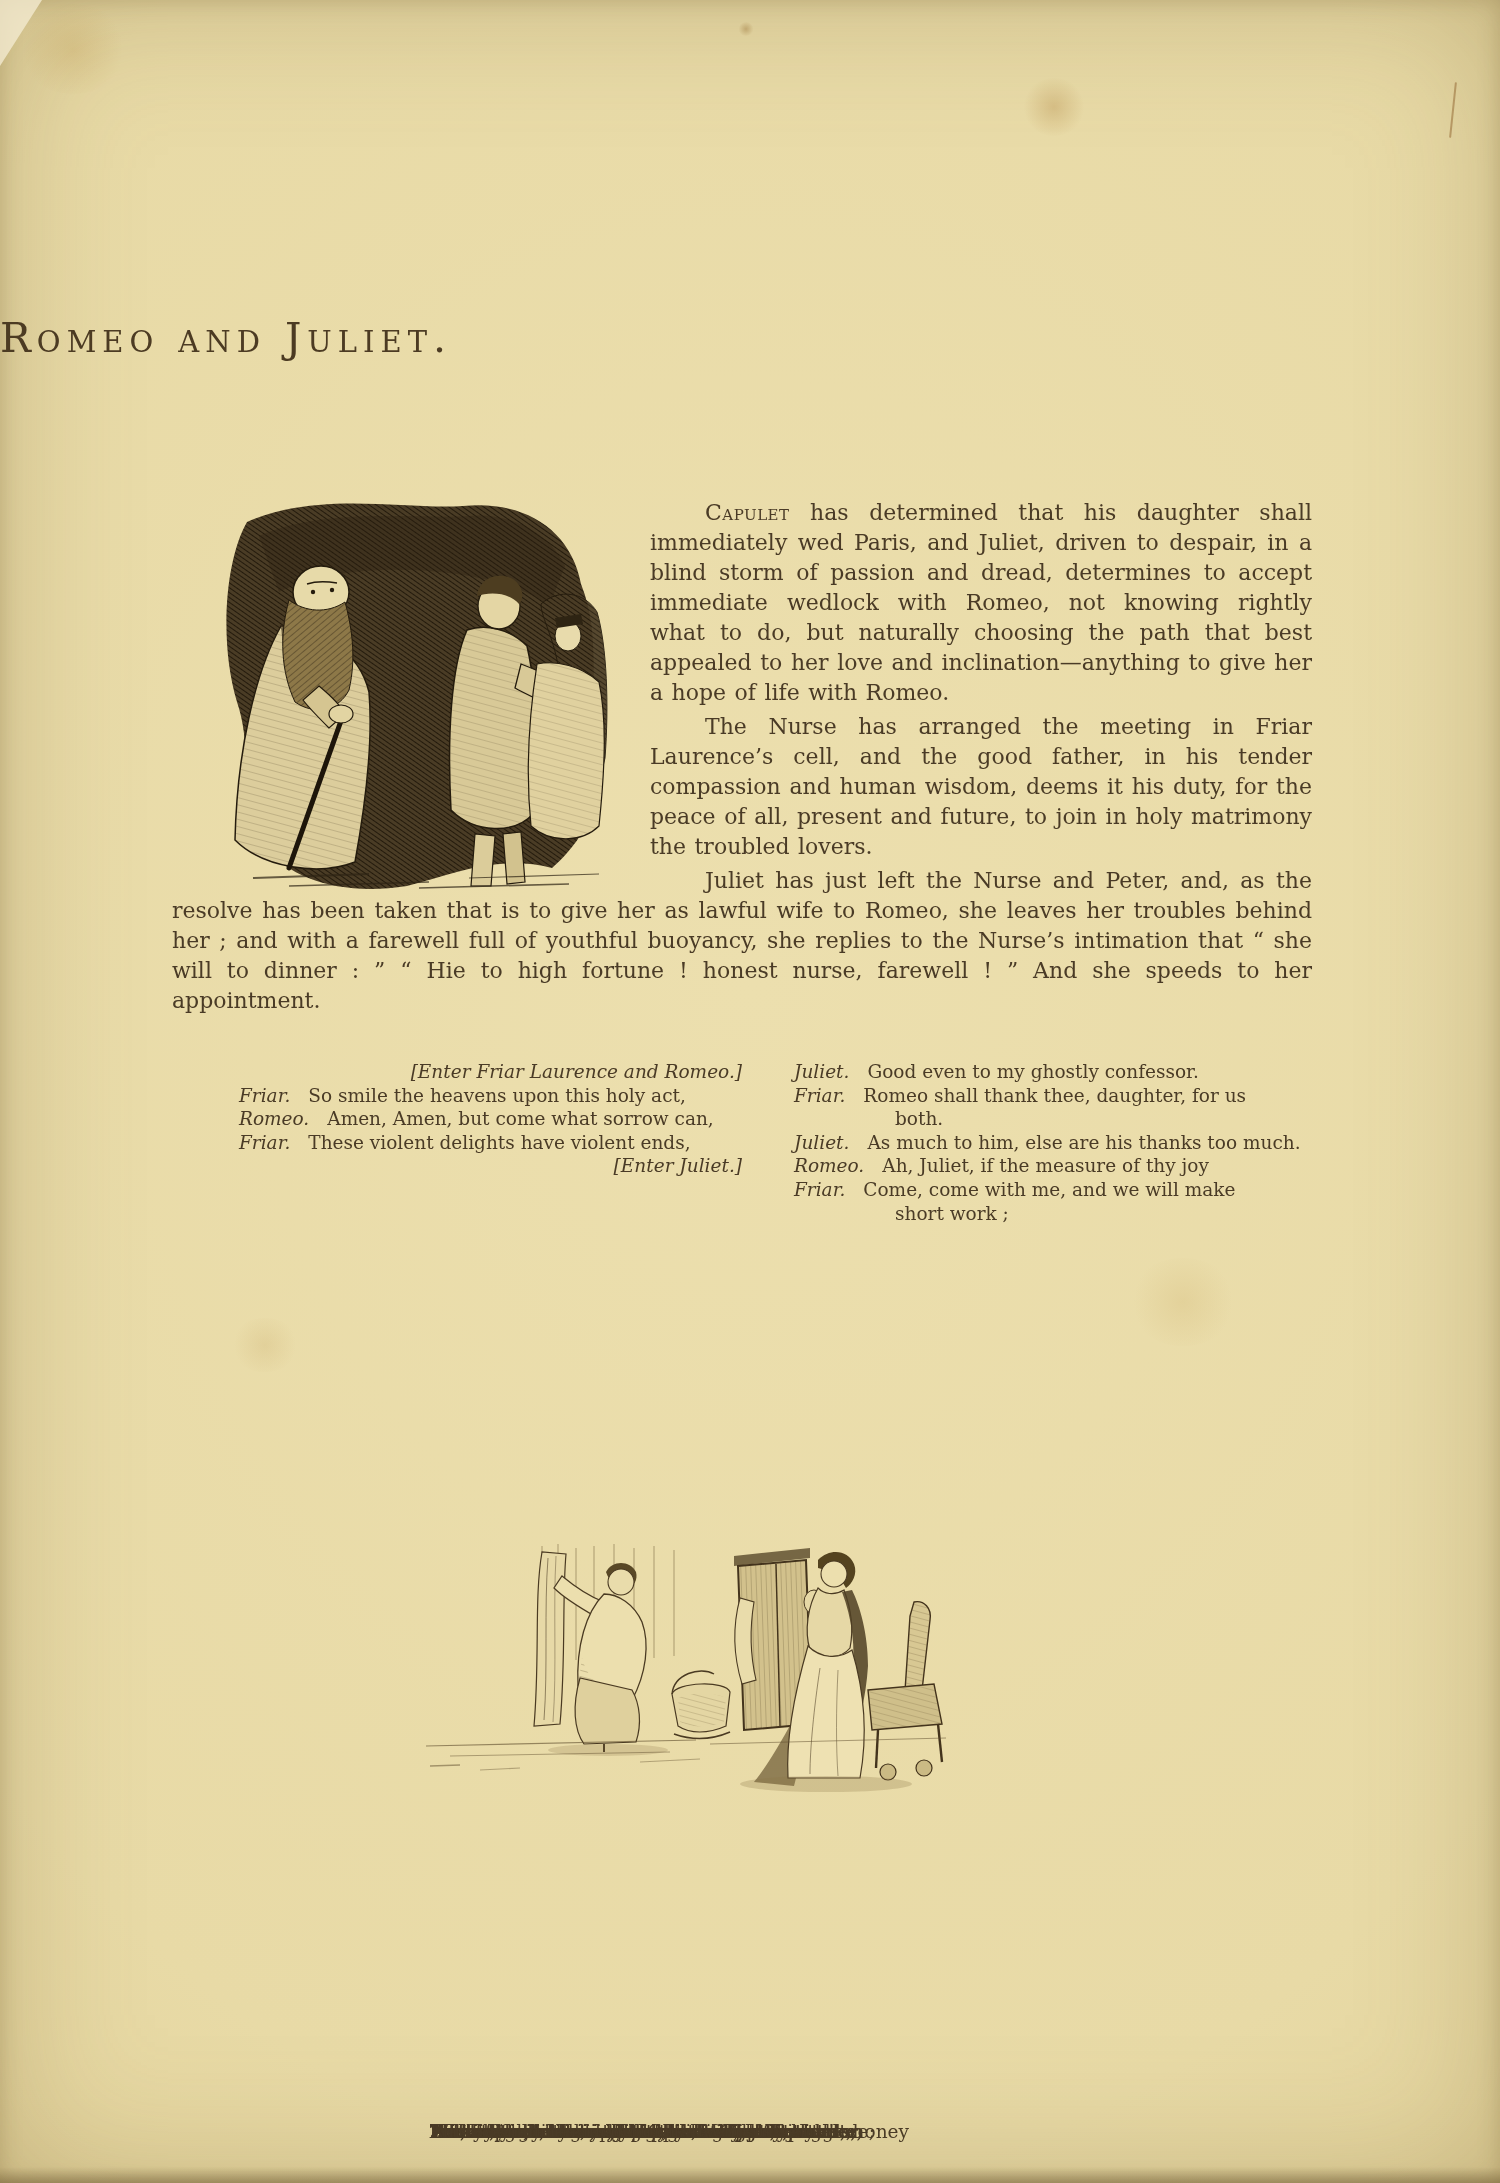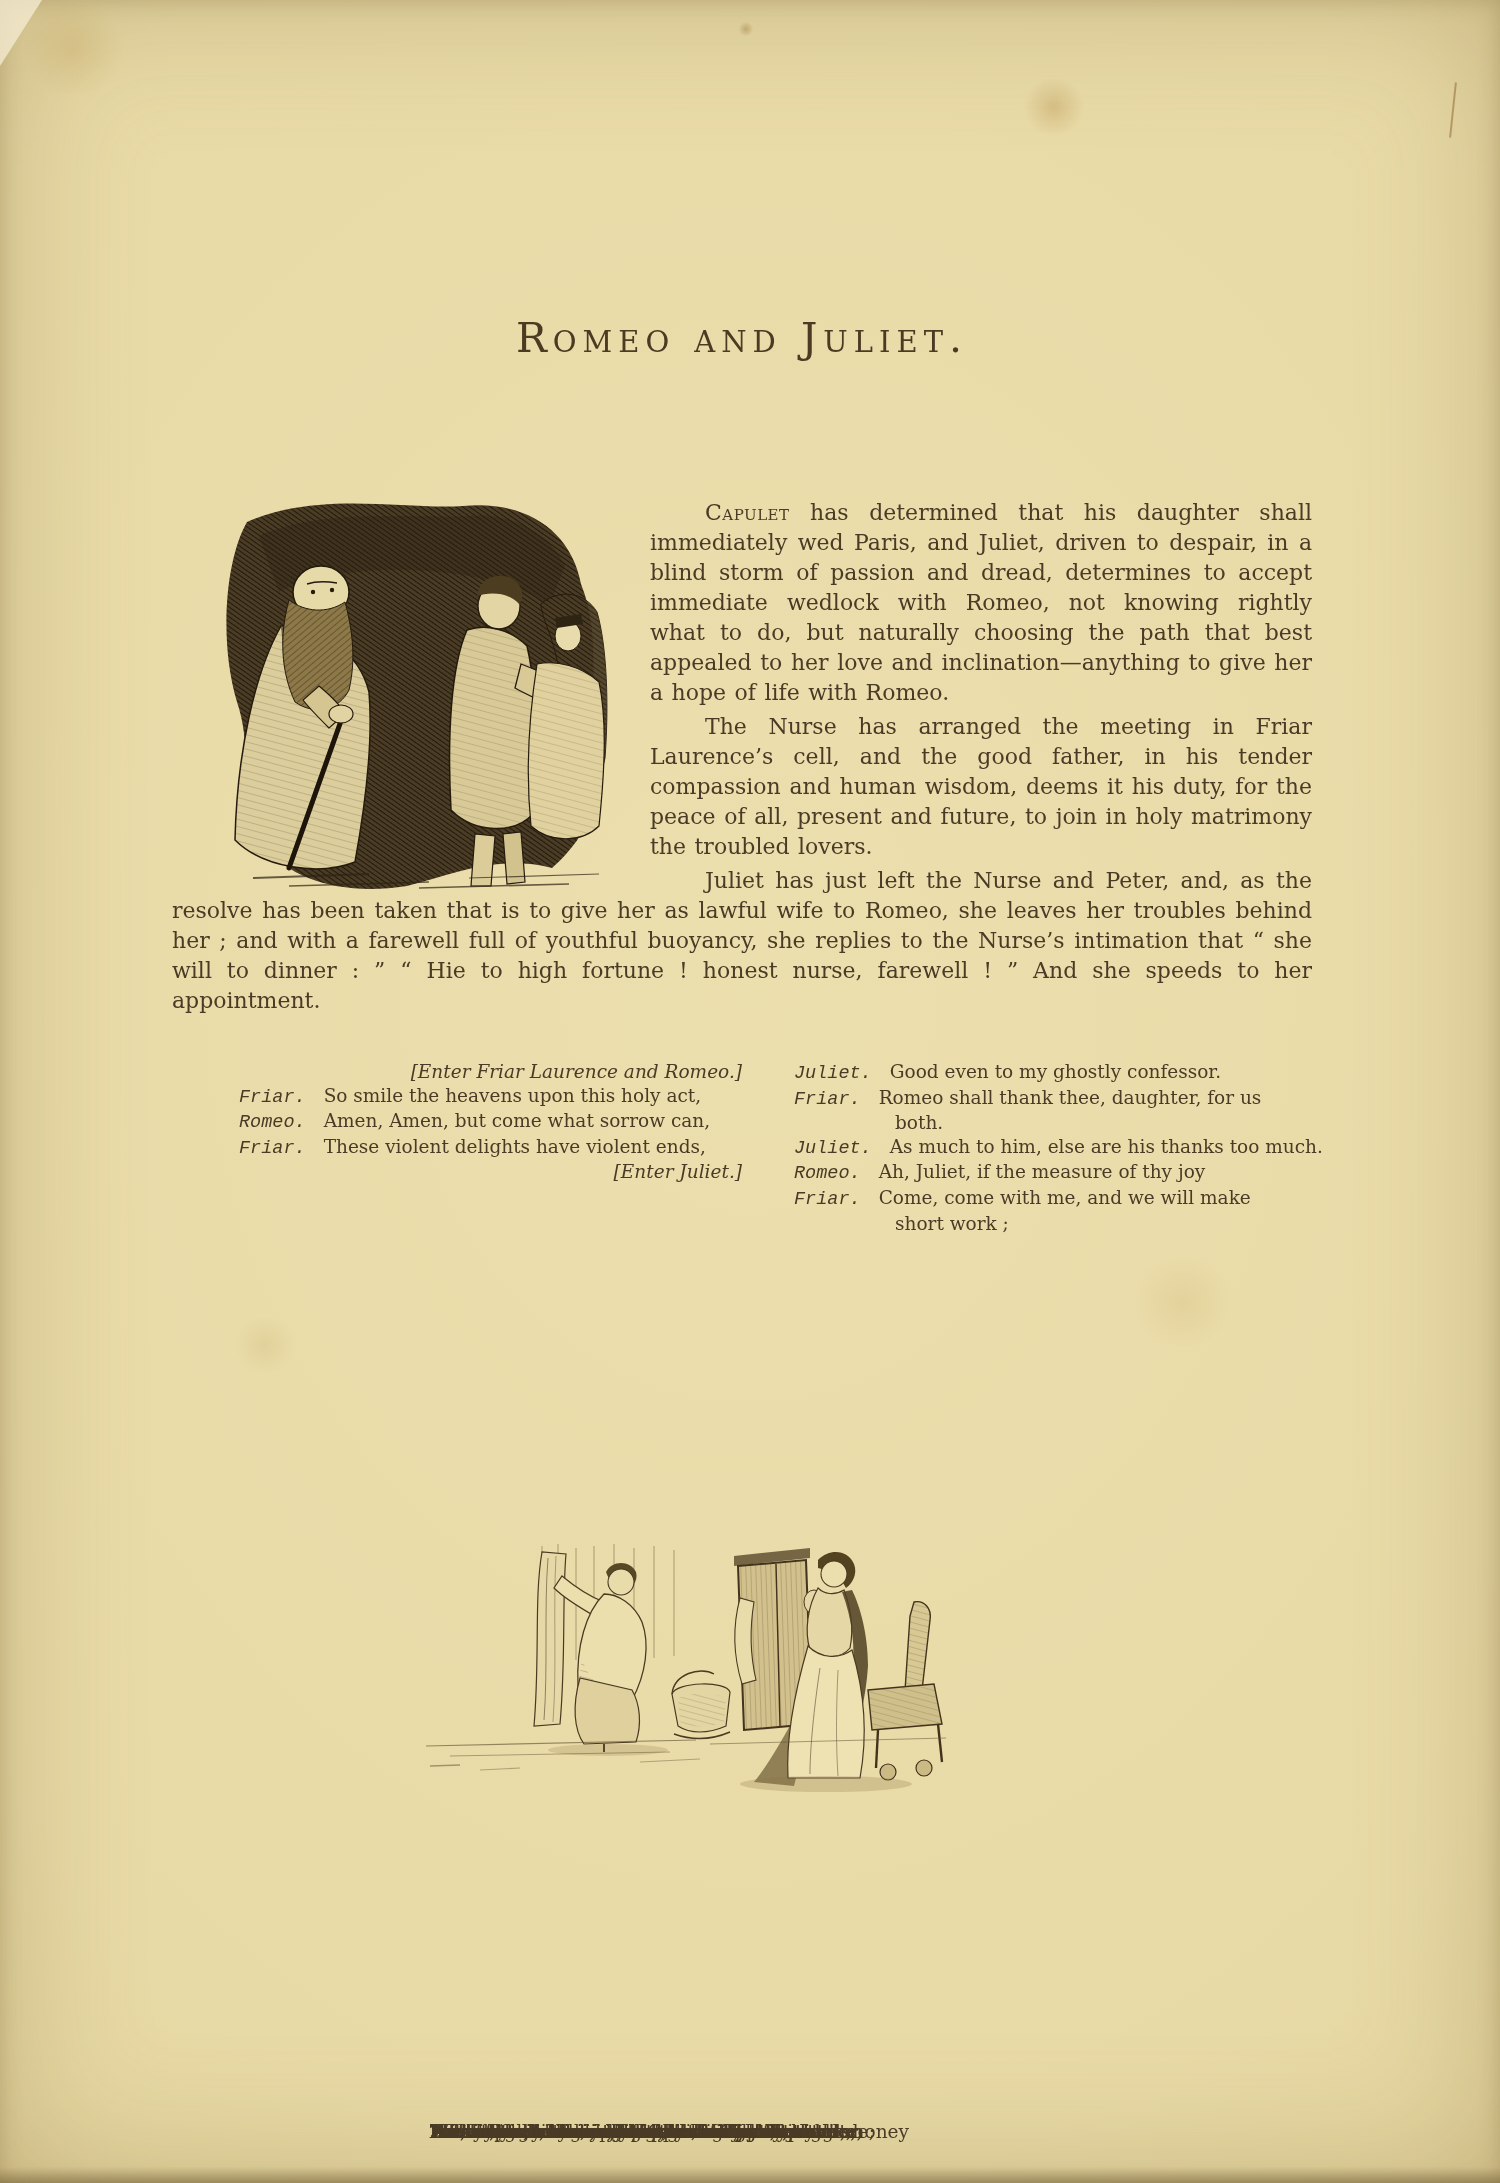--- a/index.html
+++ b/index.html
@@ -30,21 +30,20 @@
   }
   .stain{position:absolute;border-radius:50%;pointer-events:none;}
   .stain.s1{left:18px;top:4px;width:110px;height:90px;background:radial-gradient(circle, rgba(188,148,70,.22), rgba(188,148,70,0) 70%);}
   .stain.s2{left:1022px;top:78px;width:64px;height:58px;background:radial-gradient(circle, rgba(172,126,56,.30), rgba(172,126,56,0) 70%);}
   .stain.s3{left:738px;top:22px;width:16px;height:14px;background:radial-gradient(circle, rgba(150,110,50,.40), rgba(150,110,50,0) 70%);}
   .stain.s4{left:1128px;top:1258px;width:110px;height:88px;background:radial-gradient(circle, rgba(205,175,105,.24), rgba(205,175,105,0) 70%);}
   .stain.s5{left:230px;top:1318px;width:70px;height:54px;background:radial-gradient(circle, rgba(190,155,85,.18), rgba(190,155,85,0) 70%);}
 
   .title{
     position:absolute;top:314px;left:0;right:16px;margin:0;
-    text-align:center;
     font-size:41px;font-weight:normal;
     font-variant:small-caps;
     letter-spacing:6px;
     color:#4c3b23;
   }
   .subtitle{
     position:absolute;top:412px;left:0;right:0;
     text-align:center;
     font-size:18.5px;letter-spacing:2.5px;
     color:#4a3a24;
@@ -70,21 +69,21 @@
     display:flex;gap:28px;
     font-size:18.5px;line-height:23.6px;
     color:#4a3b26;
   }
   .col{width:527px;}
   .col.right{width:558px;}
   .line{white-space:pre-wrap;}
   .line.speech{text-indent:24px;}
   .line.stage{text-align:right;font-style:italic;}
   .line.wrap{padding-left:125px;}
-  .speaker{font-style:italic;padding-right:18px;font-family:Liberation Mono, monospace;}
+  .speaker{font-style:italic;padding-right:18px;}
 
   .fig-bottom{
     position:absolute;left:390px;top:1538px;width:578px;height:262px;margin:0;
   }
 </style>
 </head>
 <body>
 
 <div class="page">
 

